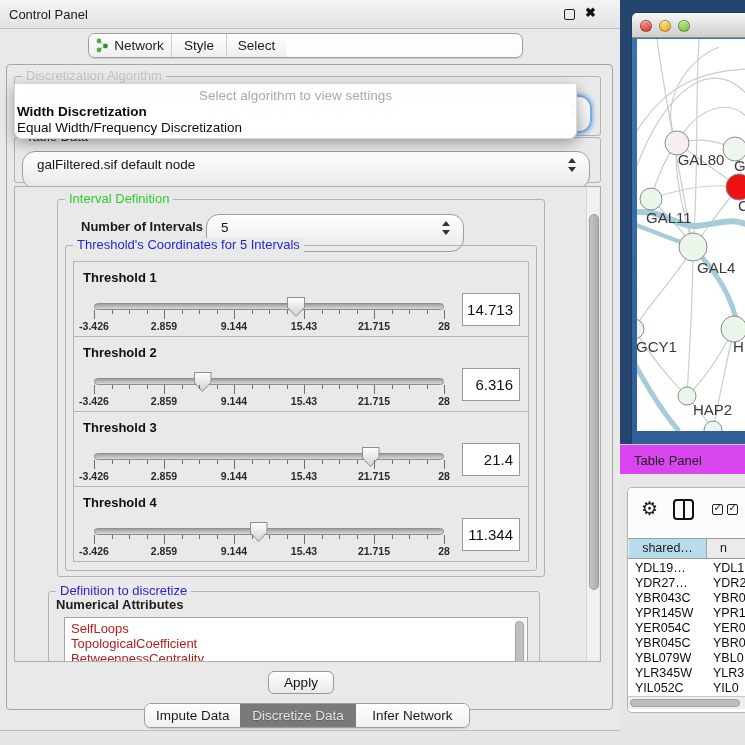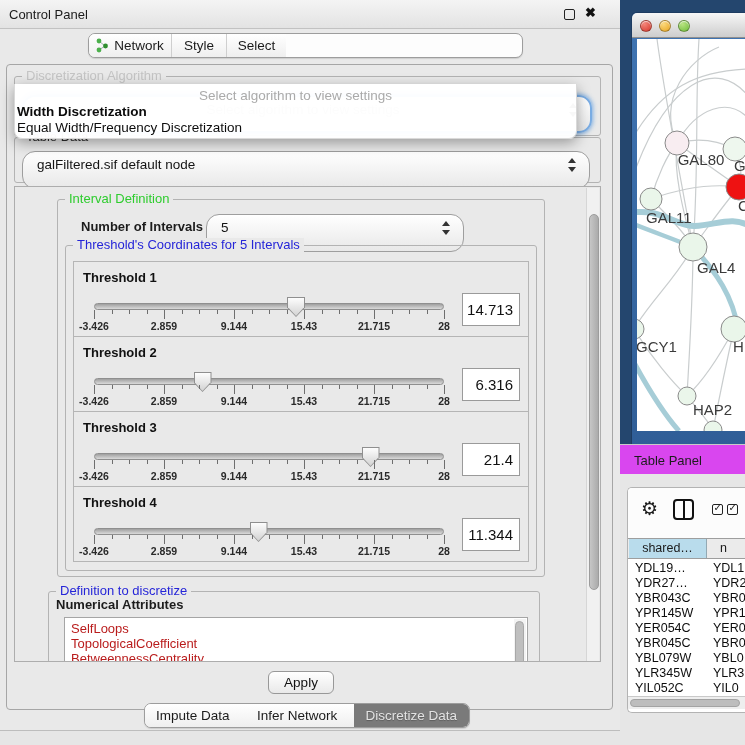--- a/index.html
+++ b/index.html
@@ -421,25 +421,25 @@
         <span class="thumb"></span>
       </div>
     </div>
 
     <button class="apply-btn">Apply</button>
 
     <div class="tabrow bottom" id="bottomTabs">
         <div class="tab" style="width: 96px;">
           <span>Impute Data</span>
         </div>
+        <div class="tab selected" style="width: 116px;">
+          <span>Discretize Data</span>
+        </div>
         <div class="tab" style="width: 114px;">
           <span>Infer Network</span>
-        </div>
-        <div class="tab selected" style="width: 116px;">
-          <span>Discretize Data</span>
         </div>
       </div>
   </div>
 
   <div class="right">
     <div class="net-area">
       <div class="mac-window">
         <div class="mac-titlebar">
           <span class="tl red"></span>
           <span class="tl yellow"></span>

